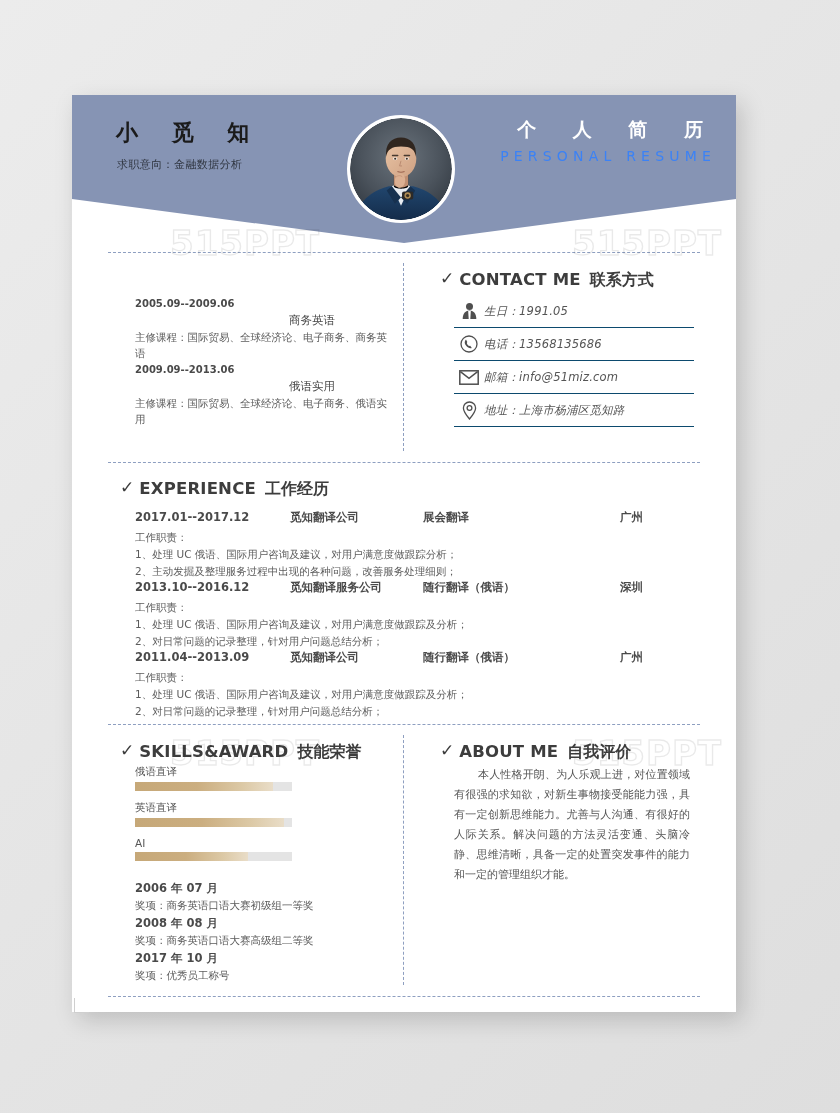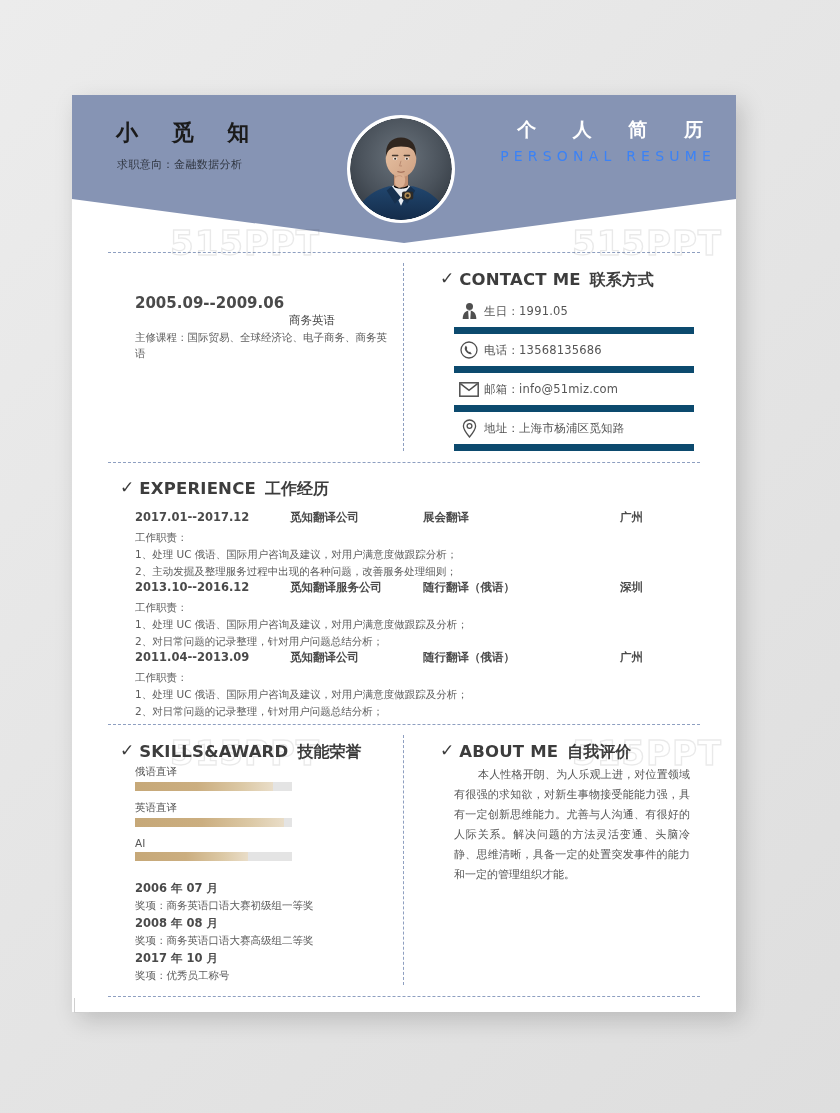--- a/index.html
+++ b/index.html
@@ -112,29 +112,29 @@
     margin-right: 5px; vertical-align: 1px;
   }
   .sec-head .en {
     font-size: 16.5px; font-weight: bold; letter-spacing: .2px;
   }
   .sec-head .cn {
     font-size: 16px; font-weight: bold; margin-left: 9px;
   }
 
   .edu-block { position: absolute; left: 63px; top: 200px; width: 260px; }
-  .edu-date  { font-size: 15px; font-weight: bold; color: #4a4a4a; line-height: 17px; }
+  .edu-date  { font-size: 10px; font-weight: bold; color: #4a4a4a; line-height: 17px; }
   .edu-major { font-size: 11.5px; font-weight: normal; color: #4a4a4a; line-height: 17px; text-align:right; padding-right: 60px;}
   .edu-desc  { font-size: 10.5px; color: #5c5c5c; line-height: 16px; }
 
   .contact-list { position: absolute; left: 382px; top: 200px; width: 240px; }
   .c-row {
     position: relative; height: 32px;
-    border-bottom: 7px solid #0c4a6e;
-    display: flex; align-items: center;
+    border-bottom: 1px solid #0c4a6e;
+    display: flex; align-items: center; font-style: italic;
   }
   .c-ico { width: 30px; display:flex; align-items:center; justify-content:center; }
   .c-txt { font-size: 11.5px; color: #555; letter-spacing:.2px; }
 
   
   .exp-block { position: absolute; left: 63px; top: 415px; width: 585px; }
   .exp-row { position: relative; height: 19px; font-size: 11.5px; font-weight: bold; color: #4a4a4a; }
   .exp-row .c1 { position:absolute; left: 0; }
   .exp-row .c2 { position:absolute; left: 155px; }
   .exp-row .c3 { position:absolute; left: 288px; }
@@ -250,20 +250,25 @@
     <div class="hdash" style="left:36px; top:901px; width:592px;"></div>
     <div class="vdash" style="left:331px; top:168px; height:188px;"></div>
     <div class="vdash" style="left:331px; top:640px; height:250px;"></div>
 
     <div class="edu-block">
       <div>
         <div class="edu-date">2005.09--2009.06</div>
         <div class="edu-major">商务英语</div>
         <div class="edu-desc">主修课程：国际贸易、全球经济论、电子商务、商务英语</div>
       </div>
+      <div>
+        <div class="edu-date">2009.09--2013.06</div>
+        <div class="edu-major">俄语实用</div>
+        <div class="edu-desc">主修课程：国际贸易、全球经济论、电子商务、俄语实用</div>
+      </div>
     </div>
 
     <div class="sec-head" style="left:368px; top:173px;">
       <span class="tick">✓</span><span class="en">CONTACT ME</span><span class="cn">联系方式</span>
     </div>
     <div class="contact-list">
 
       <div class="c-row">
         <span class="c-ico">
           <svg width="17" height="18" viewBox="0 0 17 18">

